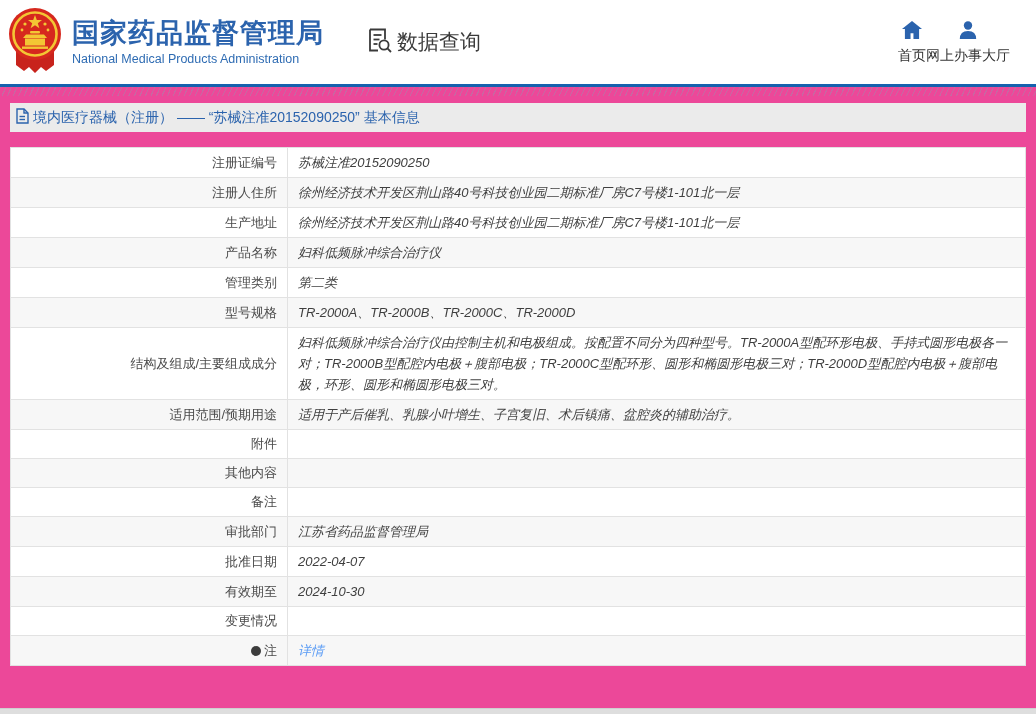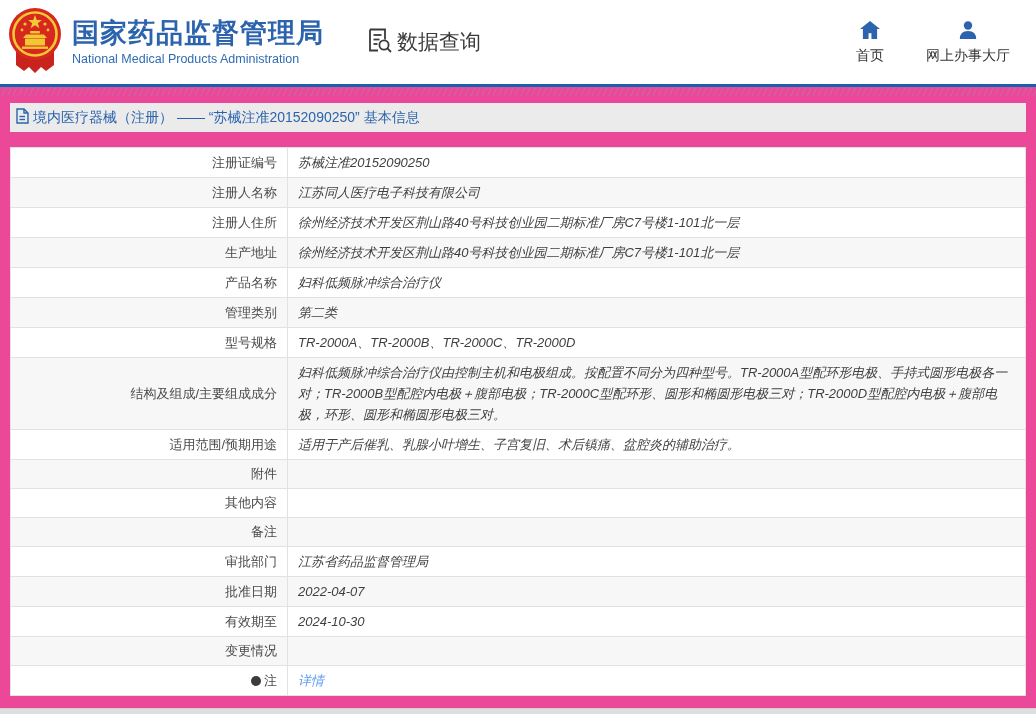--- a/index.html
+++ b/index.html
@@ -8,21 +8,21 @@
   .page { position:relative; width:1036px; height:714px; background:#ec4899; }
 
   
   .header { height:84px; display:flex; align-items:center; background:#fff; position:relative; }
   .emblem { margin:2px 0 0 8px; flex:0 0 auto; }
   .brand { margin-left:10px; }
   .brand-title { color:#2b63ad; font-size:27px; font-weight:700; letter-spacing:1px; line-height:1.15; }
   .brand-sub { color:#2f6cb3; font-size:12.5px; margin-top:2px; }
   .section-entry { display:flex; align-items:center; margin-left:42px; cursor:pointer; }
   .section-entry .label { font-size:21px; color:#3a3a3a; margin-left:4px; }
-  .top-nav { margin-left:auto; margin-right:26px; display:flex; gap:42px; }
+  .top-nav { margin-left:auto; margin-right:26px; display:flex; }
   .nav-item { display:flex; flex-direction:column; align-items:center; cursor:pointer; }
   .nav-item .nav-label { font-size:14px; color:#333; margin-top:3px; white-space:nowrap; }
 
   .header-rule { height:3px; background:#1661ae; }
   .hatch { height:9px;
     background:repeating-linear-gradient(115deg, rgba(140,155,175,.38) 0 1px, transparent 1px 5px); }
 
   
   .breadcrumb { margin:7px 10px 0 10px; height:29px; background:#ebebeb;
     display:flex; align-items:center; padding-left:5px; }
@@ -121,24 +121,20 @@
     <span class="crumb-text">境内医疗器械（注册） —— “苏械注准20152090250” 基本信息</span>
   </div>
 
   <table class="info-table">
     <tbody>
         <tr>
       <td class="cell-label">注册证编号</td>
       <td class="cell-value">苏械注准20152090250</td>
     </tr>
         <tr>
-      <td class="cell-label">注册人名称</td>
-      <td class="cell-value">江苏同人医疗电子科技有限公司</td>
-    </tr>
-        <tr>
       <td class="cell-label">注册人住所</td>
       <td class="cell-value">徐州经济技术开发区荆山路40号科技创业园二期标准厂房C7号楼1-101北一层</td>
     </tr>
         <tr>
       <td class="cell-label">生产地址</td>
       <td class="cell-value">徐州经济技术开发区荆山路40号科技创业园二期标准厂房C7号楼1-101北一层</td>
     </tr>
         <tr>
       <td class="cell-label">产品名称</td>
       <td class="cell-value">妇科低频脉冲综合治疗仪</td>

